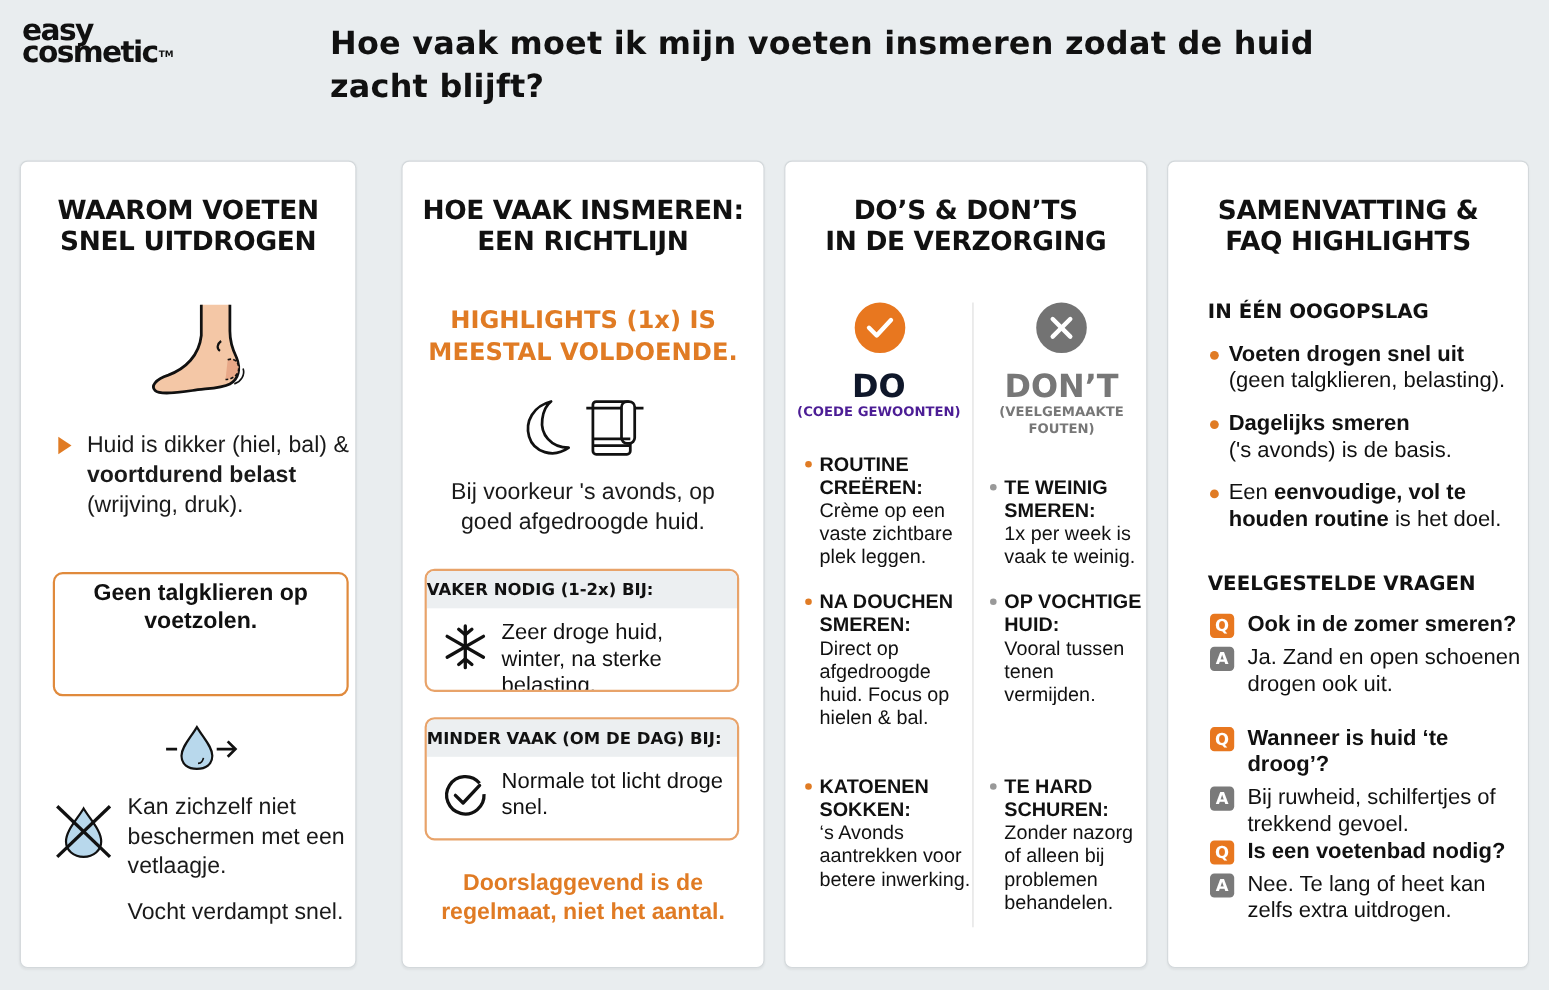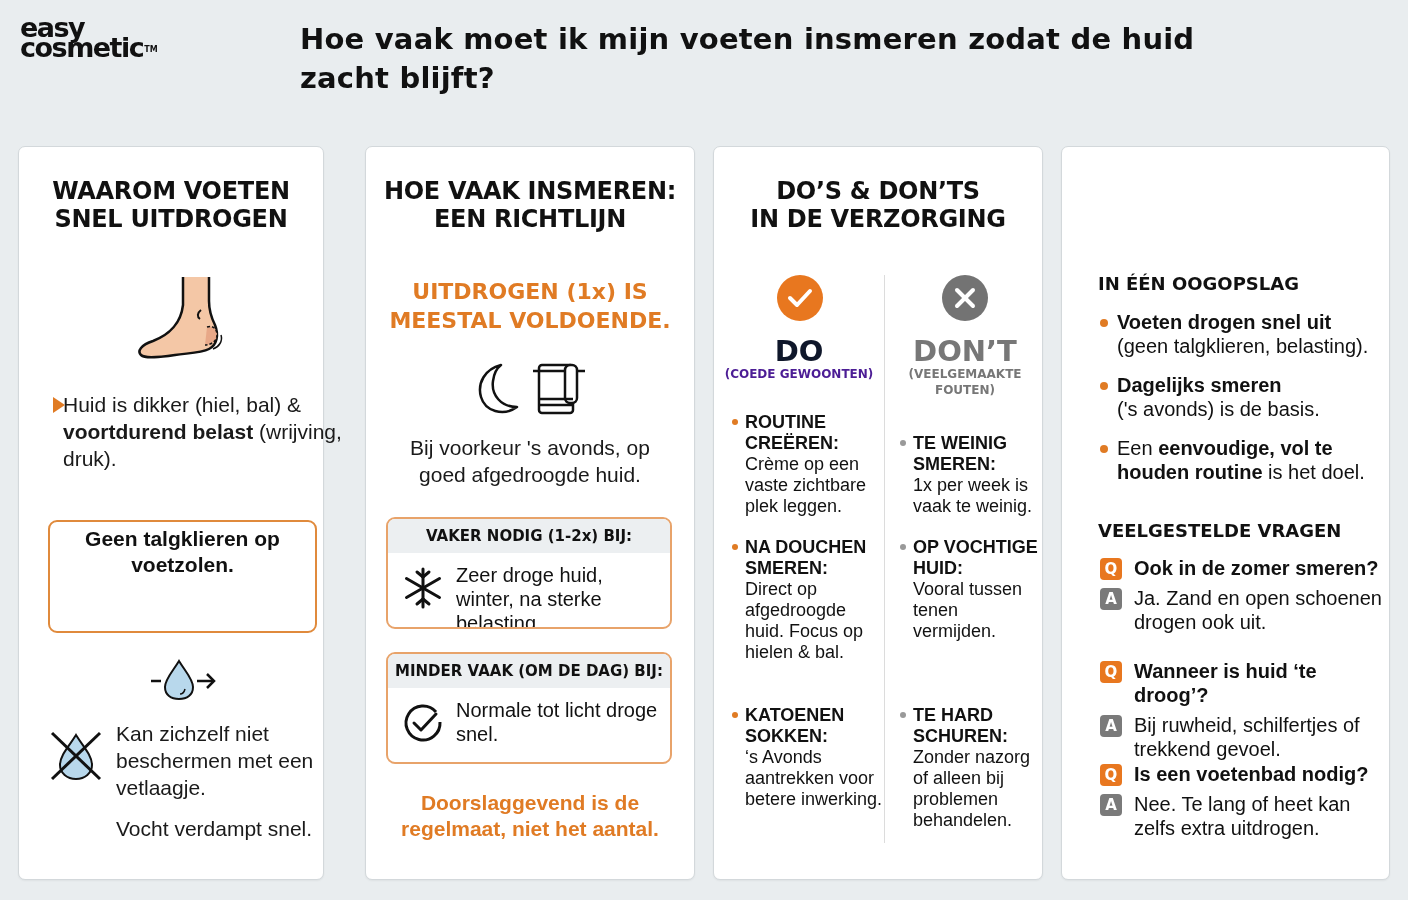--- a/index.html
+++ b/index.html
@@ -40,40 +40,40 @@
   }
   .abs { position: absolute; }
   .txt { font-size: 21px; line-height: 27px; color: #1a1a1a; }
   .bold { font-weight: bold; }
 
   
   .foot-icon { left: 112px; top: 118px; width: 100px; height: 100px; }
   .c1-bullet { left: 34px; top: 244px; width: 290px; }
   .c1-bullet .arrow { position: absolute; left: 0; top: 6px; width: 0; height: 0;
     border-top: 8px solid transparent; border-bottom: 8px solid transparent; border-left: 12px solid #e07b24; }
-  .c1-bullet .body { margin-left: 10px; }
+  .c1-bullet .body { margin-left: 26px; }
   .important-box {
     left: 29px; top: 373px; width: 269px; height: 113px;
     border: 2px solid #e08a3c; border-radius: 9px; text-align: center;
   }
   .important-box .h { font-family: "DejaVu Sans", sans-serif; font-weight: bold; font-size: 21px; margin-top: 17px; }
   .important-box .b { font-weight: bold; font-size: 21px; line-height: 26px; margin-top: 4px; }
   .drop-arrow { left: 130px; top: 510px; width: 70px; height: 45px; }
   .nodrop { left: 29px; top: 580px; width: 56px; height: 56px; }
   .c1-text2 { left: 97px; top: 573px; width: 230px; }
   .c1-text3 { left: 97px; top: 668px; width: 230px; }
 
   
   .headline { left: 0; right: 0; top: 130px; text-align: center;
     font-family: "DejaVu Sans", sans-serif; font-weight: bold;
     font-size: 22px; line-height: 29px; color: #e07b24; }
   .moon-towel { left: 105px; top: 212px; width: 120px; height: 60px; }
   .c2-pref { left: 20px; right: 20px; top: 287px; text-align: center; }
   .freq-box { left: 20px; width: 286px; border: 2px solid #e8a36a; border-radius: 9px; overflow: hidden; }
-  .freq-box .hd { background: #eceff1; height: 34px; text-align: center;
+  .freq-box .hd { background: #eceff1; height: 34px; text-align: left;
     font-family: "DejaVu Sans", sans-serif; font-weight: bold; font-size: 15px; line-height: 34px; }
   .freq-box .row { position: relative; height: 74px; }
   .freq-box .ic { position: absolute; left: 14px; top: 14px; width: 42px; height: 42px; }
   .freq-box .t { position: absolute; left: 68px; top: 10px; width: 210px; font-size: 20px; line-height: 24px; }
   .fb1 { top: 370px; height: 112px; }
   .fb2 { top: 505px; height: 112px; }
   .c2-final { left: 0; right: 0; top: 643px; text-align: center;
     font-weight: bold; font-size: 21px; line-height: 26px; color: #e07b24; }
 
   
@@ -147,21 +147,21 @@
   <div class="abs c1-text2 txt">Kan zichzelf niet beschermen met een vetlaagje.</div>
   <div class="abs c1-text3 txt">Vocht verdampt snel.</div>
 </section>
 
 <section class="card c2">
   <div class="card-title">
     <div>HOE VAAK INSMEREN:</div>
     <div>EEN RICHTLIJN</div>
   </div>
   <div class="abs headline">
-    <div>UITDROGEN (1x) IS</div>
+    <div>HIGHLIGHTS (1x) IS</div>
     <div>MEESTAL VOLDOENDE.</div>
   </div>
   <div class="abs moon-towel">
     <svg width="50" height="56" viewBox="0 0 50 56" style="position:absolute;left:0;top:2px;">
       <path d="M30 4 C14 8 6 22 10 36 C14 50 32 56 46 46 C30 46 20 34 22 20 C23 12 26 7 30 4 Z" fill="none" stroke="#111" stroke-width="2.5" stroke-linejoin="round"></path>
     </svg>
     <svg width="56" height="56" viewBox="0 0 56 56" style="position:absolute;left:60px;top:2px;">
       <line x1="2" y1="10" x2="54" y2="10" stroke="#111" stroke-width="2.5"></line>
       <rect x="8" y="4" width="34" height="48" rx="3" fill="none" stroke="#111" stroke-width="2.5"></rect>
       <rect x="34" y="4" width="12" height="38" rx="5" fill="#fff" stroke="#111" stroke-width="2.5"></rect>
@@ -251,20 +251,24 @@
     <span>Vooral tussen tenen vermijden.</span>
   </div>
   <div class="dd-item dd-dont" style="left:199px;top:558px;width:125px;">
     <span class="dot"></span>
     <span class="k">TE HARD SCHUREN:</span>
     <span>Zonder nazorg of alleen bij problemen behandelen.</span>
   </div>
 </section>
 
 <section class="card c4">
+  <div class="card-title">
+    <div>SAMENVATTING &amp;</div>
+    <div>FAQ HIGHLIGHTS</div>
+  </div>
   <div class="abs sec-head" style="top:126px;">IN ÉÉN OOGOPSLAG</div>
 
   <div class="sum-item" style="top:163px;">
     <span class="dot"></span>
     <span class="bold">Voeten drogen snel uit</span><br>
     <span>(geen talgklieren, belasting).</span>
   </div>
   <div class="sum-item" style="top:226px;">
     <span class="dot"></span>
     <span class="bold">Dagelijks smeren</span><br>

